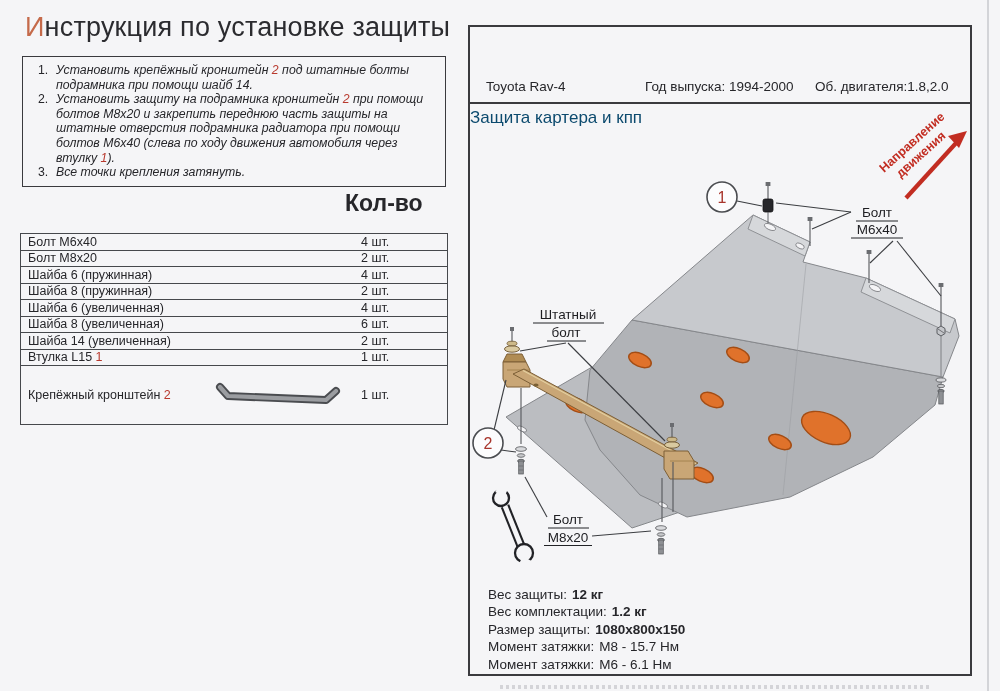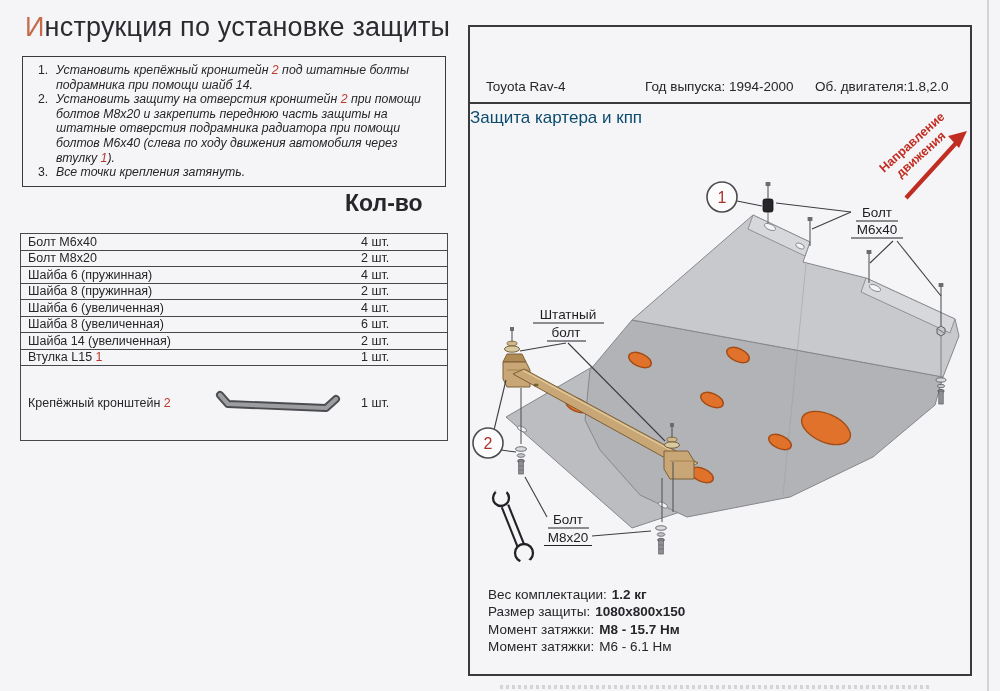--- a/index.html
+++ b/index.html
@@ -25,21 +25,21 @@
   .instr-text{flex:1;font-style:italic;}
   .comp-head-row{position:absolute;left:25px;top:190px;width:423px;height:30px;}
   .comp-heading{font-size:23px;font-weight:bold;letter-spacing:0.2px;}
   .qty-heading{position:absolute;left:320px;top:0;font-size:23px;font-weight:bold;}
   .comp-table{position:absolute;left:20px;top:233px;width:428px;}
   .comp-row{
     position:relative;box-sizing:border-box;border:1px solid #46484c;margin-top:-1px;
     height:17.5px;display:flex;align-items:center;font-size:12.5px;background:transparent;
   }
   .comp-row:first-child{margin-top:0;}
-  .comp-row.tall{height:76px;}
+  .comp-row.tall{height:60px;}
   .comp-name{padding-left:7px;white-space:nowrap;}
   .comp-qty{position:absolute;left:340px;white-space:nowrap;}
   .comp-img{position:absolute;left:190px;top:50%;margin-top:-16px;width:135px;height:32px;}
   
   .right-box{
     position:absolute;left:468px;top:25px;width:504px;height:651px;box-sizing:border-box;
     border:2px solid #3a3a3e;
   }
   .rb-header{position:absolute;left:0;top:0;width:100%;height:75px;border-bottom:2px solid #3a3a3e;font-size:13.5px;}
   .rb-model{position:absolute;left:16px;top:52px;}
@@ -71,21 +71,21 @@
   <h1 class="page-title"><span class="accent">И</span><span>нструкция по установке защиты</span></h1>
 
   <div class="instr-box">
     <div>
         <div class="instr-item">
           <div class="instr-num">1.</div>
           <div class="instr-text"><span>Установить крепёжный кронштейн </span><span class="red">2</span><span> под штатные болты подрамника при помощи шайб 14.</span></div>
         </div>
         <div class="instr-item">
           <div class="instr-num">2.</div>
-          <div class="instr-text"><span>Установить защиту на отверстия кронштейн </span><span class="red">2</span><span> при помощи болтов М8х20 и закрепить переднюю часть защиты на штатные отверстия подрамника радиатора при помощи болтов М6х40 (слева по ходу движения автомобиля через втулку </span><span class="red">1</span><span>).</span></div>
+          <div class="instr-text"><span>Установить защиту на подрамника кронштейн </span><span class="red">2</span><span> при помощи болтов М8х20 и закрепить переднюю часть защиты на штатные отверстия подрамника радиатора при помощи болтов М6х40 (слева по ходу движения автомобиля через втулку </span><span class="red">1</span><span>).</span></div>
         </div>
         <div class="instr-item">
           <div class="instr-num">3.</div>
           <div class="instr-text"><span>Все точки крепления затянуть.</span></div>
         </div>
       </div>
   </div>
 
   <div class="comp-head-row">
     <span class="qty-heading">Кол-во</span>
@@ -136,20 +136,21 @@
 
   <div class="right-box">
     <div class="rb-header">
       <span class="rb-model">Toyota Rav-4</span>
       <span class="rb-year">Год выпуска: 1994-2000</span>
       <span class="rb-engine">Об. двигателя:1.8,2.0</span>
     </div>
     <div class="rb-title">Защита картера и кпп</div>
 
     <div class="specs">
+      <div class="spec-row"><span>Вес защиты:</span><span class="v">12 кг</span></div>
       <div class="spec-row"><span>Вес комплектации:</span><span class="v">1.2 кг</span></div>
       <div class="spec-row"><span>Размер защиты:</span><span class="v">1080х800х150</span></div>
       <div class="spec-row"><span>Момент затяжки:</span><span class="v">М8 - 15.7 Нм</span></div>
       <div class="spec-row"><span>Момент затяжки:</span><span class="v">М6 - 6.1 Нм</span></div>
     </div>
   </div>
 
   <svg class="diagram" viewBox="460 100 512 512">
 
     <g stroke-linejoin="round">

